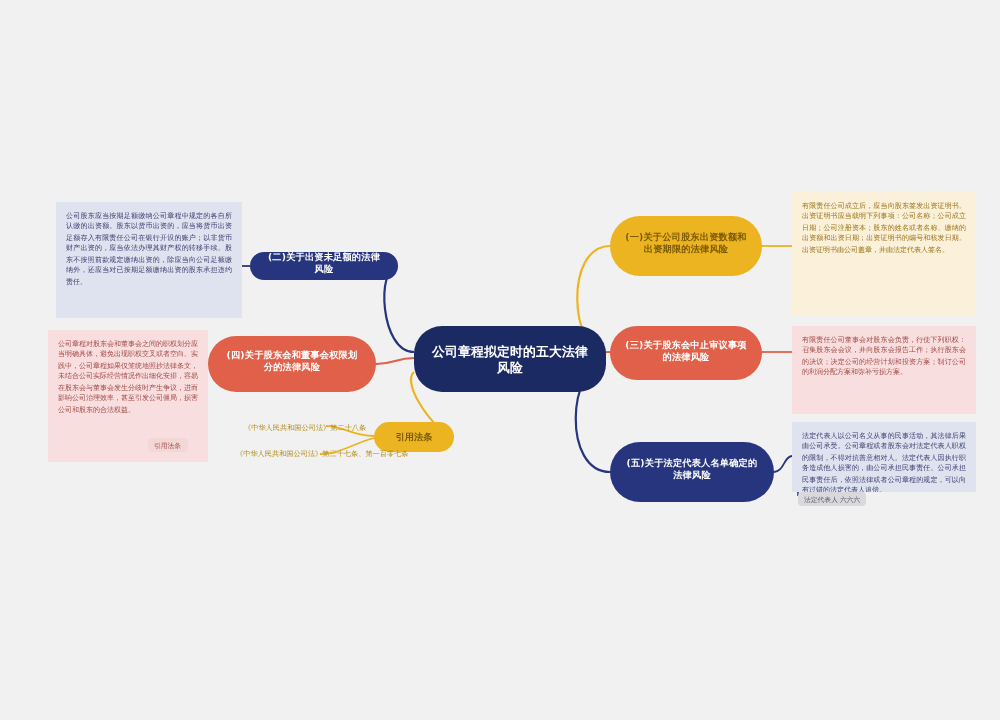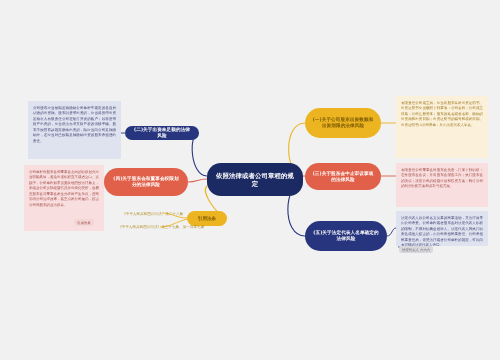--- a/index.html
+++ b/index.html
@@ -118,21 +118,21 @@
     <path d="M187,219 C176,222 170,227 160,227" fill="none" stroke="#edb421" stroke-width="0.9"></path>
 
     <path d="M121,133 L125,133" fill="none" stroke="#27357e" stroke-width="0.9"></path>
     <path d="M104,182 L104,182" fill="none" stroke="#e0604a" stroke-width="0.9"></path>
     <path d="M381,123 L396,123" fill="none" stroke="#edb421" stroke-width="0.9"></path>
     <path d="M381,176 L396,176" fill="none" stroke="#e0604a" stroke-width="0.9"></path>
     <path d="M387,236 C392,236 392,228 396,228" fill="none" stroke="#27357e" stroke-width="0.9"></path>
     <path d="M399,228 L399,248" fill="none" stroke="#27357e" stroke-width="0.8"></path>
   </svg>
 
-  <div class="node center">依照法律或者公司章程的规定</div>
+  <div class="node center">公司章程拟定时的五大法律风险</div>
 
   <div class="node branch yellow n1">(一)关于公司股东出资数额和出资期限的法律风险</div>
 
   <div class="node branch salmon n3">(三)关于股东会中止审议事项的法律风险</div>
 
   <div class="node branch navy n5">(五)关于法定代表人名单确定的法律风险</div>
 
   <div class="node branch navy n2">(二)关于出资未足额的法律风险</div>
 
   <div class="node branch salmon n4">(四)关于股东会和董事会权限划分的法律风险</div>

